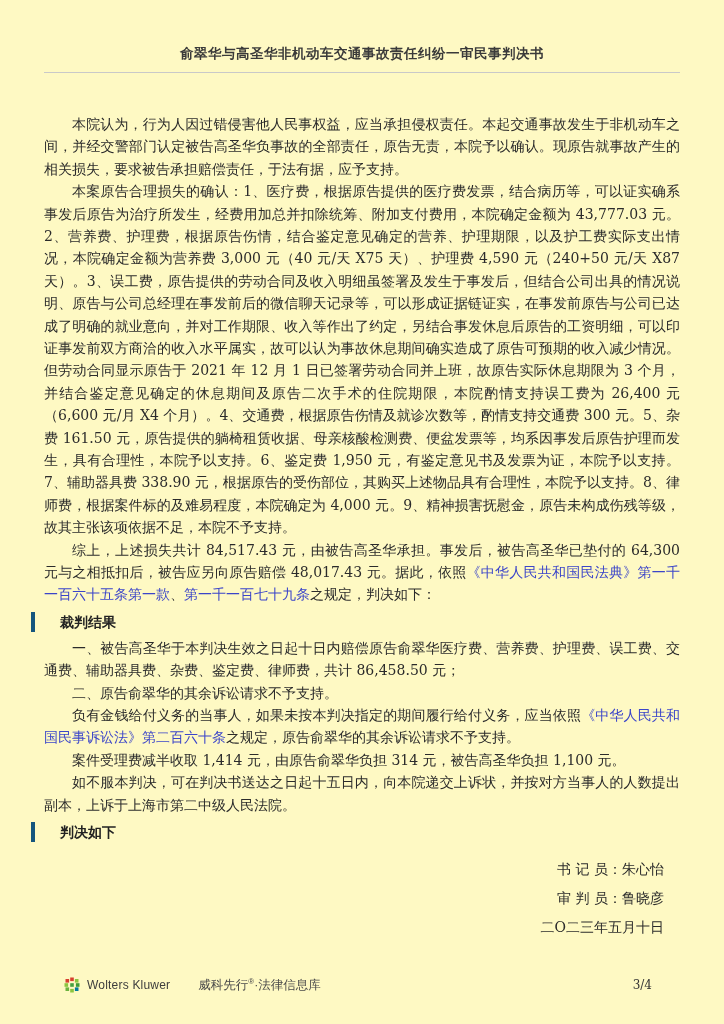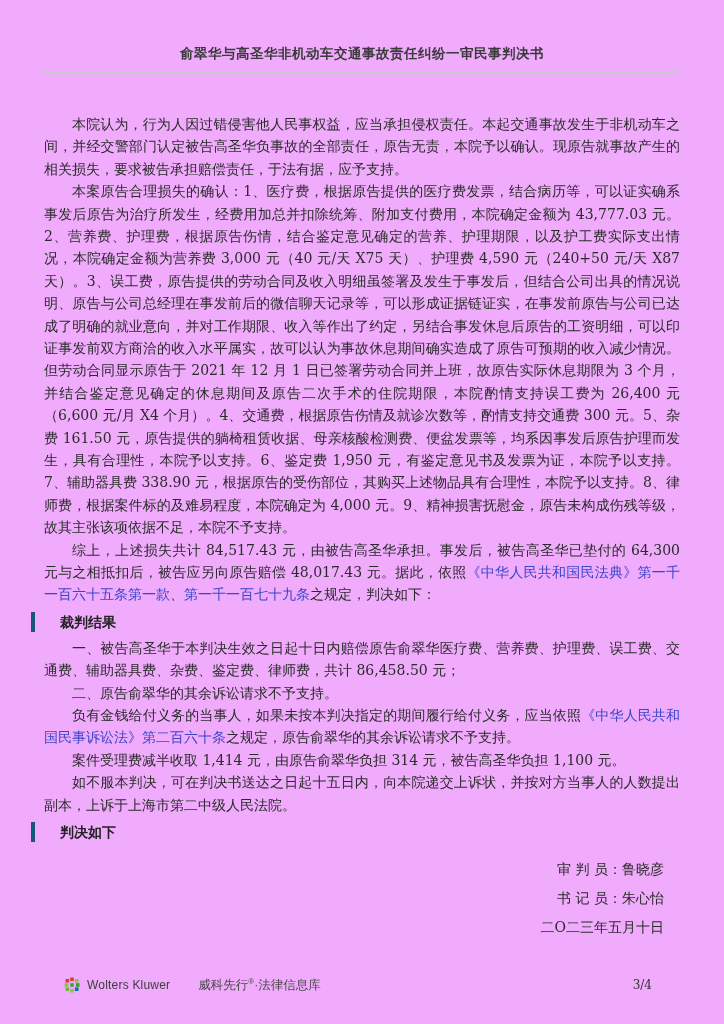--- a/index.html
+++ b/index.html
@@ -2,21 +2,21 @@
 <html><head>
 <meta charset="utf-8">
 <style>
   * { margin: 0; padding: 0; box-sizing: border-box; }
   html, body { background: #ffffff; }
   .page {
     position: relative;
     width: 724px;
     height: 1024px;
     margin: 0 auto;
-    background: #f0abfc;
+    background: #fef9c3;
     font-family: "DejaVu Serif", "Liberation Serif", serif;
     color: #2b2b2b;
     display: flex;
     flex-direction: column;
     padding: 44px 44px 0 44px;
   }
   .doc-header { text-align: center; }
   .doc-title {
     font-size: 13.5px;
     font-weight: bold;
@@ -107,22 +107,22 @@
       <h2 class="section-heading">裁判结果</h2>
       <p class="para"><span>一、被告高圣华于本判决生效之日起十日内赔偿原告俞翠华医疗费、营养费、护理费、误工费、交通费、辅助器具费、杂费、鉴定费、律师费，共计 86,458.50 元；</span></p>
       <p class="para"><span>二、原告俞翠华的其余诉讼请求不予支持。</span></p>
       <p class="para"><span>负有金钱给付义务的当事人，如果未按本判决指定的期间履行给付义务，应当依照</span><span class="statute-link">《中华人民共和国民事诉讼法》</span><span class="statute-link">第二百六十条</span><span>之规定，原告俞翠华的其余诉讼请求不予支持。</span></p>
       <p class="para"><span>案件受理费减半收取 1,414 元，由原告俞翠华负担 314 元，被告高圣华负担 1,100 元。</span></p>
       <p class="para"><span>如不服本判决，可在判决书送达之日起十五日内，向本院递交上诉状，并按对方当事人的人数提出副本，上诉于上海市第二中级人民法院。</span></p>
       <h2 class="section-heading">判决如下</h2>
     </main>
 
   <div class="signature-block">
+    <div>书 记 员：朱心怡</div>
     <div>审 判 员：鲁晓彦</div>
-    <div>书 记 员：朱心怡</div>
     <div>二O二三年五月十日</div>
   </div>
 
   <div class="flex-spacer"></div>
 
   <footer class="doc-footer">
     <div class="brand-group">
       <svg class="wk-logo" viewBox="0 0 16 16" xmlns="http://www.w3.org/2000/svg">
         <rect x="6.2" y="0.5" width="3.6" height="3.6" fill="#d6402f"></rect>
         <rect x="10.9" y="2.0" width="3.6" height="3.6" fill="#8bc53f"></rect>

